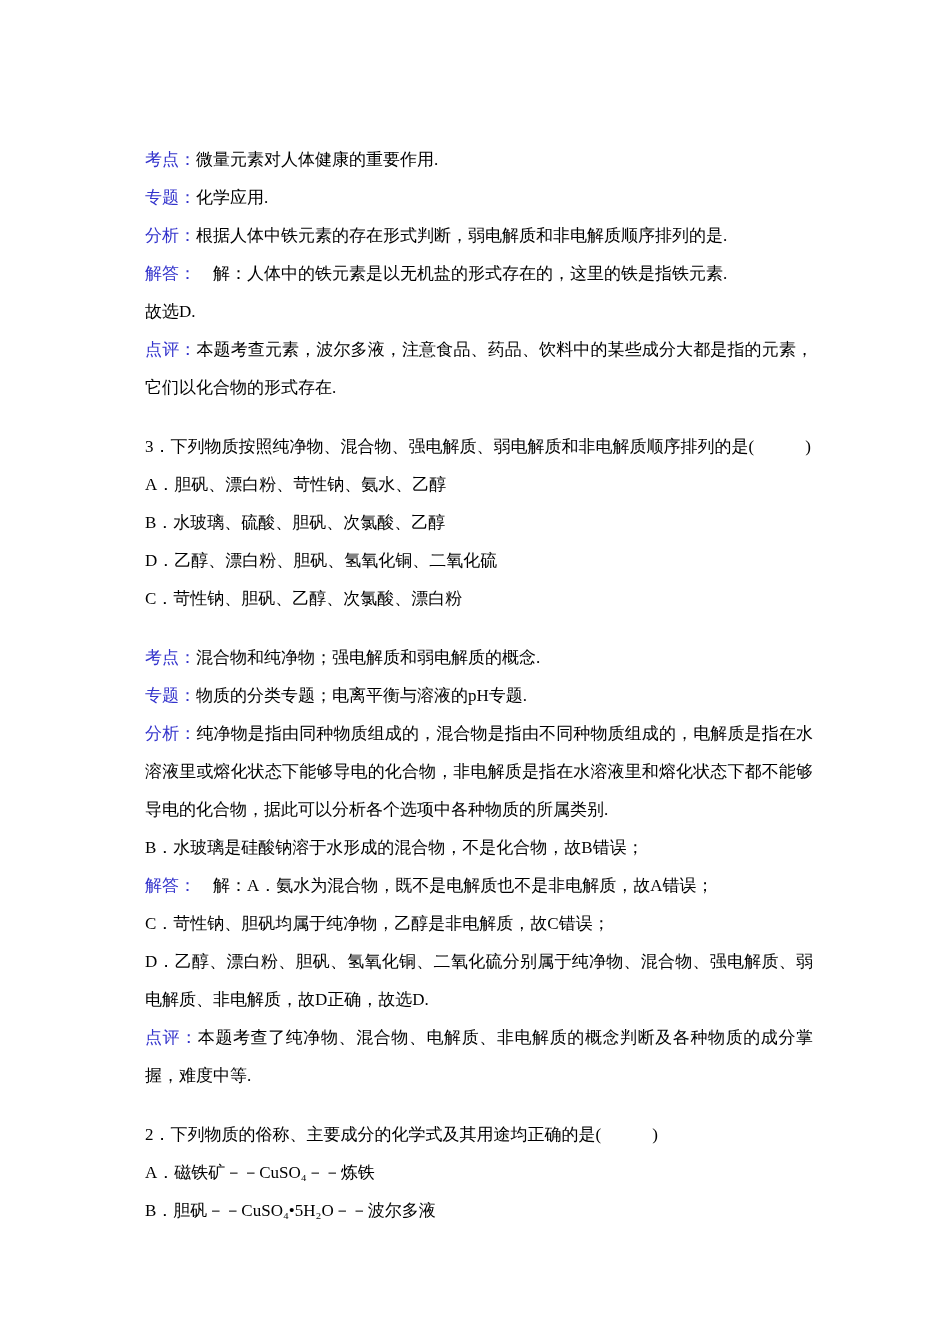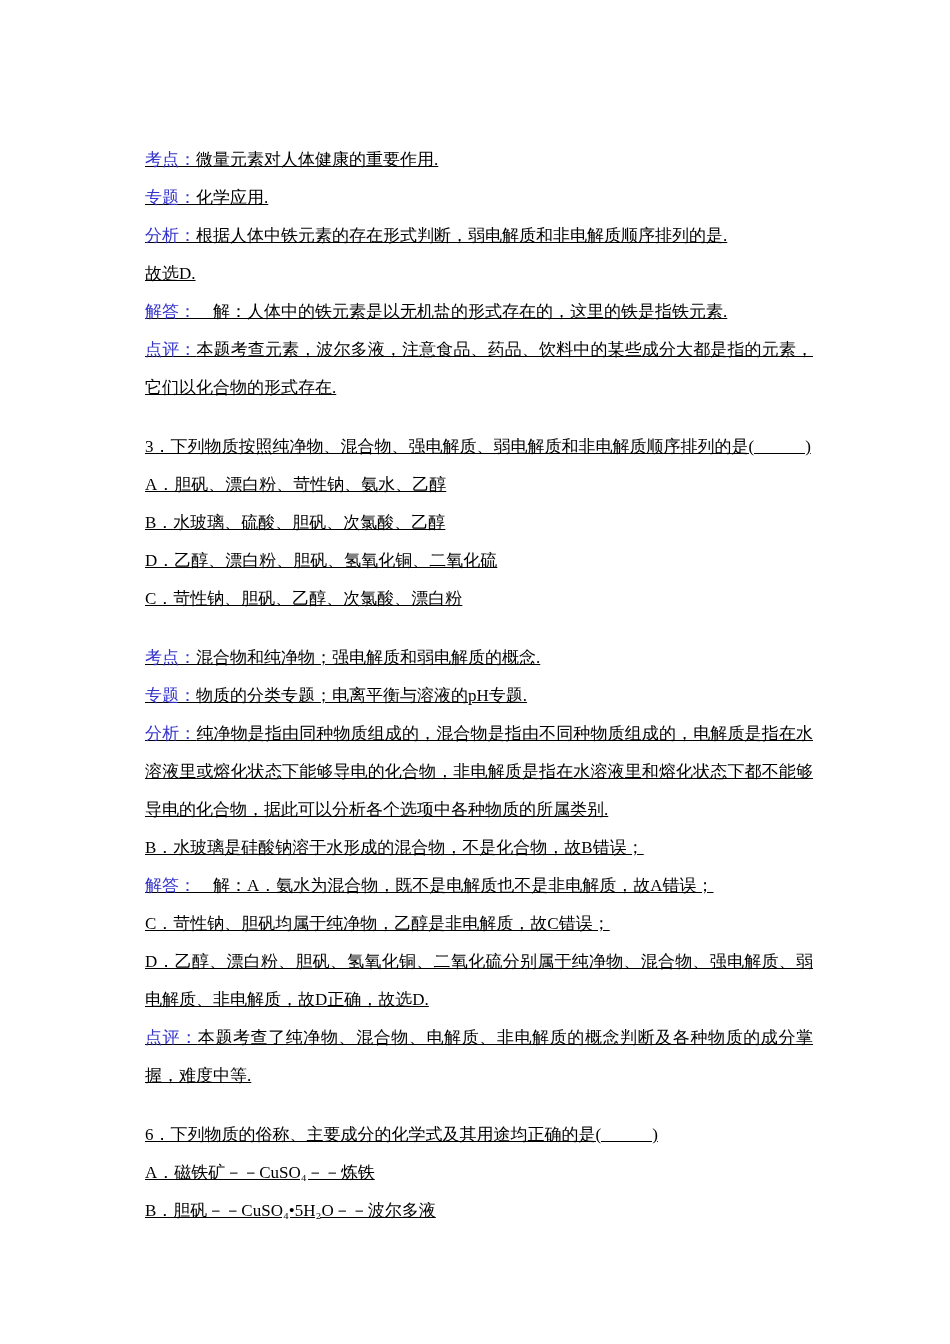--- a/index.html
+++ b/index.html
@@ -16,21 +16,20 @@
   }
   body {
     font-family: "Liberation Serif", "DejaVu Serif", serif;
     color: var(--text-color);
   }
   .page {
     width: 950px;
     height: 1344px;
     background: var(--page-bg);
     padding: 141px 137px 16px 145px;
-    text-decoration: underline;
   }
   .section { margin: 0; }
   .section + .section { margin-top: 21px; }
   .para {
     font-size: 17px;
     line-height: 38px;
     text-align: justify;
     text-justify: inter-ideograph;
     word-break: break-all;
     color: var(--text-color);
@@ -40,39 +39,39 @@
   }
 </style>
 </head>
 <body>
 
 <div class="page" id="doc-page">
     <div class="section">
       <p class="para"><span class="label">考点：</span><span class="text">微量元素对人体健康的重要作用.</span></p>
       <p class="para"><span class="label">专题：</span><span class="text">化学应用.</span></p>
       <p class="para"><span class="label">分析：</span><span class="text">根据人体中铁元素的存在形式判断，弱电解质和非电解质顺序排列的是.</span></p>
+      <p class="para"><span class="label">解答：</span><span class="text">　解：人体中的铁元素是以无机盐的形式存在的，这里的铁是指铁元素.</span></p>
       <p class="para"><span class="text">故选D.</span></p>
-      <p class="para"><span class="label">解答：</span><span class="text">　解：人体中的铁元素是以无机盐的形式存在的，这里的铁是指铁元素.</span></p>
       <p class="para"><span class="label">点评：</span><span class="text">本题考查元素，波尔多液，注意食品、药品、饮料中的某些成分大都是指的元素，它们以化合物的形式存在.</span></p>
     </div>
     <div class="section">
       <p class="para"><span class="text">3．下列物质按照纯净物、混合物、强电解质、弱电解质和非电解质顺序排列的是(　　　)</span></p>
       <p class="para"><span class="text">A．胆矾、漂白粉、苛性钠、氨水、乙醇</span></p>
       <p class="para"><span class="text">B．水玻璃、硫酸、胆矾、次氯酸、乙醇</span></p>
       <p class="para"><span class="text">D．乙醇、漂白粉、胆矾、氢氧化铜、二氧化硫</span></p>
       <p class="para"><span class="text">C．苛性钠、胆矾、乙醇、次氯酸、漂白粉</span></p>
     </div>
     <div class="section">
       <p class="para"><span class="label">考点：</span><span class="text">混合物和纯净物；强电解质和弱电解质的概念.</span></p>
       <p class="para"><span class="label">专题：</span><span class="text">物质的分类专题；电离平衡与溶液的pH专题.</span></p>
       <p class="para"><span class="label">分析：</span><span class="text">纯净物是指由同种物质组成的，混合物是指由不同种物质组成的，电解质是指在水溶液里或熔化状态下能够导电的化合物，非电解质是指在水溶液里和熔化状态下都不能够导电的化合物，据此可以分析各个选项中各种物质的所属类别.</span></p>
       <p class="para"><span class="text">B．水玻璃是硅酸钠溶于水形成的混合物，不是化合物，故B错误；</span></p>
       <p class="para"><span class="label">解答：</span><span class="text">　解：A．氨水为混合物，既不是电解质也不是非电解质，故A错误；</span></p>
       <p class="para"><span class="text">C．苛性钠、胆矾均属于纯净物，乙醇是非电解质，故C错误；</span></p>
       <p class="para"><span class="text">D．乙醇、漂白粉、胆矾、氢氧化铜、二氧化硫分别属于纯净物、混合物、强电解质、弱电解质、非电解质，故D正确，故选D.</span></p>
       <p class="para"><span class="label">点评：</span><span class="text">本题考查了纯净物、混合物、电解质、非电解质的概念判断及各种物质的成分掌握，难度中等.</span></p>
     </div>
     <div class="section">
-      <p class="para"><span class="text">6．下列物质的俗称、主要成分的化学式及其用途均正确的是(　　　)</span></p>
+      <p class="para"><span class="text">2．下列物质的俗称、主要成分的化学式及其用途均正确的是(　　　)</span></p>
       <p class="para"><span class="text">A．磁铁矿－－CuSO₄－－炼铁</span></p>
       <p class="para"><span class="text">B．胆矾－－CuSO₄•5H₂O－－波尔多液</span></p>
     </div>
   </div>
 
 </body></html>

